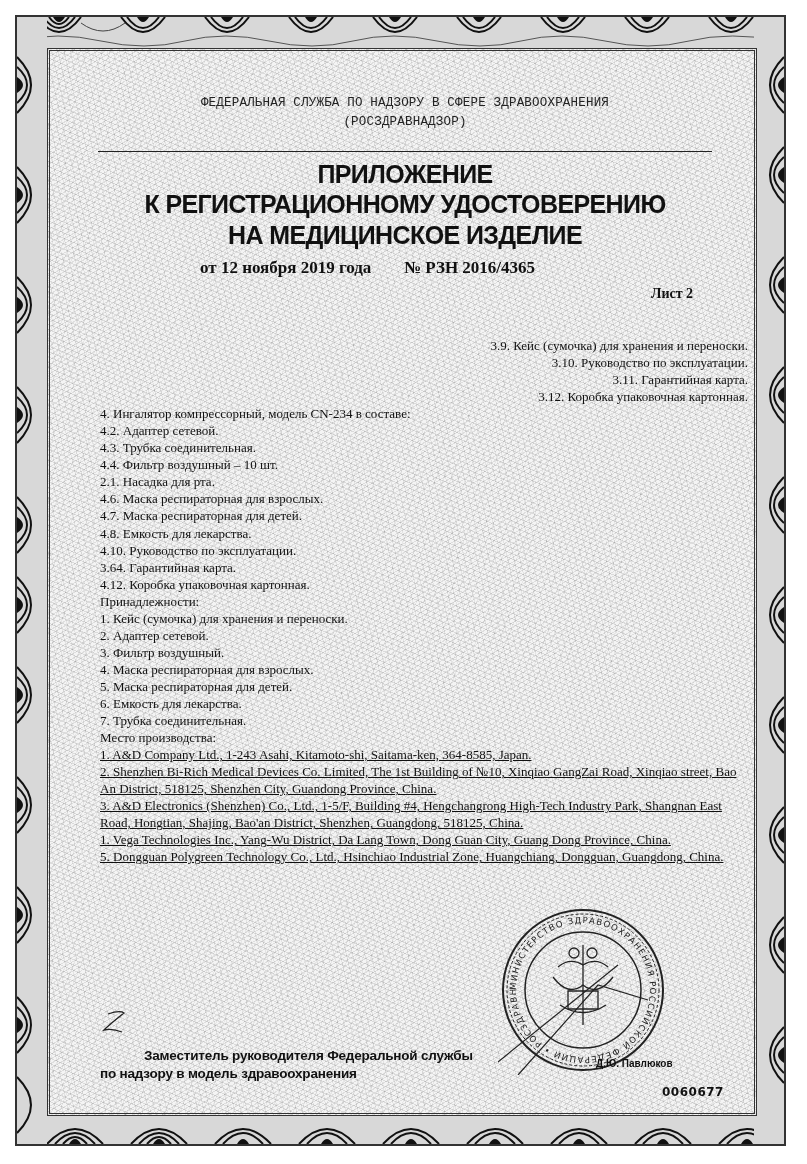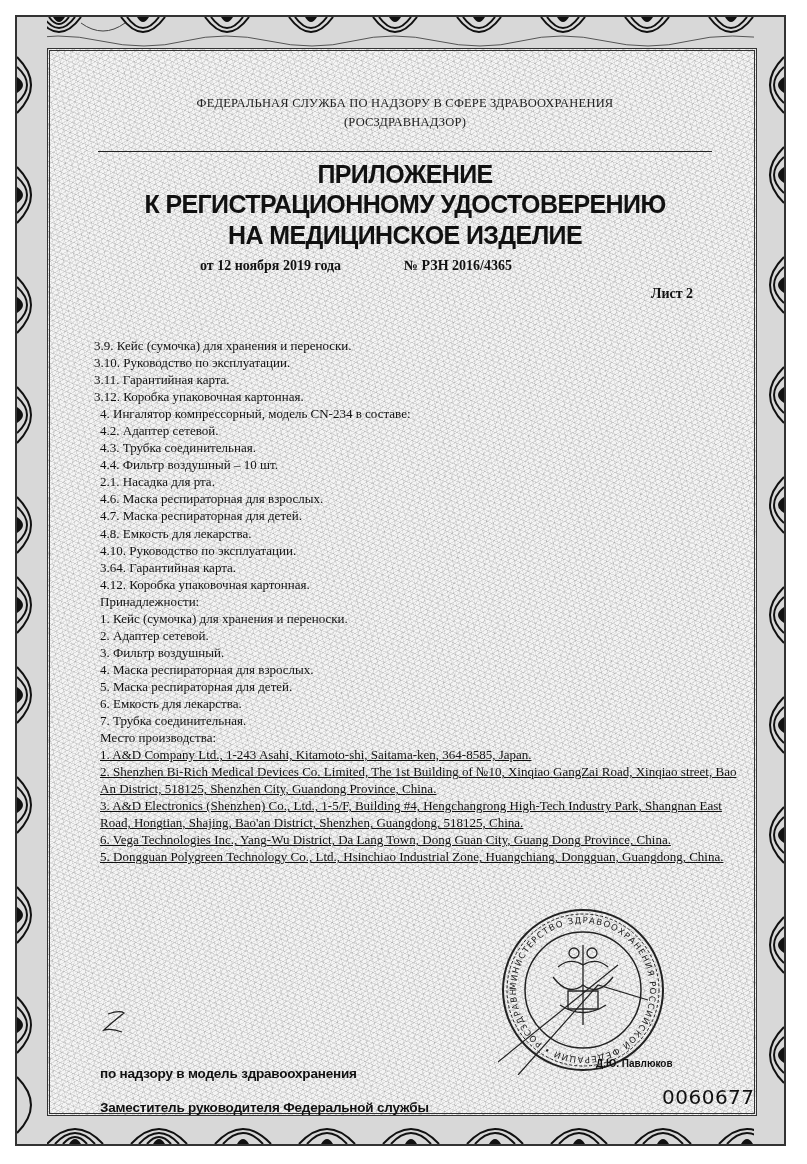--- a/index.html
+++ b/index.html
@@ -28,53 +28,53 @@
     background-color: #f4f4f4;
     background-image:
       repeating-linear-gradient(23deg, rgba(0,0,0,0.10) 0 1px, transparent 1px 5px),
       repeating-linear-gradient(-31deg, rgba(0,0,0,0.09) 0 1px, transparent 1px 4px),
       repeating-linear-gradient(77deg, rgba(0,0,0,0.07) 0 1px, transparent 1px 6px),
       repeating-linear-gradient(-68deg, rgba(0,0,0,0.06) 0 1px, transparent 1px 7px);
   }
 
   .agency {
     position: absolute; left: 60px; width: 690px; text-align: center;
-    font-family: Liberation Serif, serif; font-size: 12.5px; letter-spacing: 0.2px; color: #222;
+    font-family: Liberation Mono, monospace; font-size: 12.5px; letter-spacing: 0.2px; color: #222;
   }
   .agency.l1 { top: 96px; }
   .agency.l2 { top: 115px; }
   .rule { position: absolute; left: 98px; width: 614px; top: 151px; height: 0; border-top: 1.5px solid #222; }
 
   .title {
     position: absolute; left: 60px; width: 690px; text-align: center;
     font-family: "Liberation Sans", sans-serif; font-weight: bold; font-size: 25px; letter-spacing: -0.6px; color: #111;
     transform: scaleY(1.05);
   }
   .title.t1 { top: 160px; }
   .title.t2 { top: 190px; }
   .title.t3 { top: 221px; }
 
-  .meta-line { position: absolute; top: 258px; font-family: "Liberation Serif", serif; font-weight: bold; font-size: 14px; }
+  .meta-line { position: absolute; top: 258px; font-family: "Liberation Serif", serif; font-weight: bold; font-size: 17px; }
   .meta-date { left: 200px; }
   .meta-number { left: 404px; }
   .sheet { position: absolute; top: 286px; left: 651px; font-weight: bold; font-size: 14px; text-align: center; }
 
   .body-list { position: absolute; left: 88px; top: 337px; width: 660px; font-family: "Liberation Serif", serif; font-size: 13px; line-height: 17.05px; }
   .body-list .row { white-space: nowrap; }
-  .body-list .row.indent0 { padding-left: 6px; }
+  .body-list .row.indent0 { padding-left: 6px; text-align: right; }
   .body-list .row.indent1 { padding-left: 12px; }
   .body-list .row.wrap { white-space: normal; padding-left: 12px; text-indent: 0; text-decoration: underline; }
 
   .signature-scribble { position: absolute; left: 100px; top: 1010px; }
 
   .sig-title { position: absolute; left: 100px; font-family: "Liberation Sans", sans-serif; font-weight: bold; font-size: 13.5px; letter-spacing: -0.2px; }
-  .sig-title.s1 { top: 1100px; }
+  .sig-title.s1 { top: 1048px; margin-left: 44px; }
   .sig-title.s2 { top: 1066px; }
   .sig-name { position: absolute; left: 596px; top: 1058px; font-family: "Liberation Sans", sans-serif; font-weight: bold; font-size: 10px; }
-  .serial { position: absolute; left: 662px; top: 1085px; font-family: "DejaVu Sans", sans-serif; font-size: 20px; letter-spacing: 0.5px; }
+  .serial { position: absolute; left: 662px; top: 1085px; font-family: "DejaVu Sans", sans-serif; font-size: 12px; letter-spacing: 0.5px; font-weight: bold; }
 
   .stamp { position: absolute; left: 498px; top: 905px; width: 170px; height: 170px; }
 </style>
 </head>
 <body>
 
 <div class="outer-border"></div>
 
 <div class="ornament-top">
   <svg width="767" height="31" viewBox="0 0 767 31">
@@ -277,21 +277,21 @@
   <div class="row indent1">2. Адаптер сетевой.</div>
   <div class="row indent1">3. Фильтр воздушный.</div>
   <div class="row indent1">4. Маска респираторная для взрослых.</div>
   <div class="row indent1">5. Маска респираторная для детей.</div>
   <div class="row indent1">6. Емкость для лекарства.</div>
   <div class="row indent1">7. Трубка соединительная.</div>
   <div class="row indent1">Место производства:</div>
   <div class="row wrap">1. A&amp;D Company Ltd., 1-243 Asahi, Kitamoto-shi, Saitama-ken, 364-8585, Japan.</div>
   <div class="row wrap">2. Shenzhen Bi-Rich Medical Devices Co. Limited, The 1st Building of №10, Xinqiao GangZai Road, Xinqiao street, Bao An District, 518125, Shenzhen City, Guandong Province, China.</div>
   <div class="row wrap">3. A&amp;D Electronics (Shenzhen) Co., Ltd., 1-5/F, Building #4, Hengchangrong High-Tech Industry Park, Shangnan East Road, Hongtian, Shajing, Bao'an District, Shenzhen, Guangdong, 518125, China.</div>
-  <div class="row wrap">6. Vega Technologies Inc., Yang-Wu District, Da Lang Town, Dong Guan City, Guang Dong Province, China.</div>
+  <div class="row wrap">1. Vega Technologies Inc., Yang-Wu District, Da Lang Town, Dong Guan City, Guang Dong Province, China.</div>
   <div class="row wrap">5. Dongguan Polygreen Technology Co., Ltd., Hsinchiao Industrial Zone, Huangchiang, Dongguan, Guangdong, China.</div>
 </div>
 
 <svg class="signature-scribble" width="40" height="26" viewBox="0 0 40 26">
   <path d="M8 4 Q20 0 24 3 Q10 14 4 20 Q12 18 22 22" fill="none" stroke="#222" stroke-width="1.3"></path>
 </svg>
 
 <svg class="stamp" viewBox="0 0 170 170">
   <circle cx="85" cy="85" r="80" fill="none" stroke="#222" stroke-width="2"></circle>
   <circle cx="85" cy="85" r="76" fill="none" stroke="#222" stroke-width="1" stroke-dasharray="3 2"></circle>

